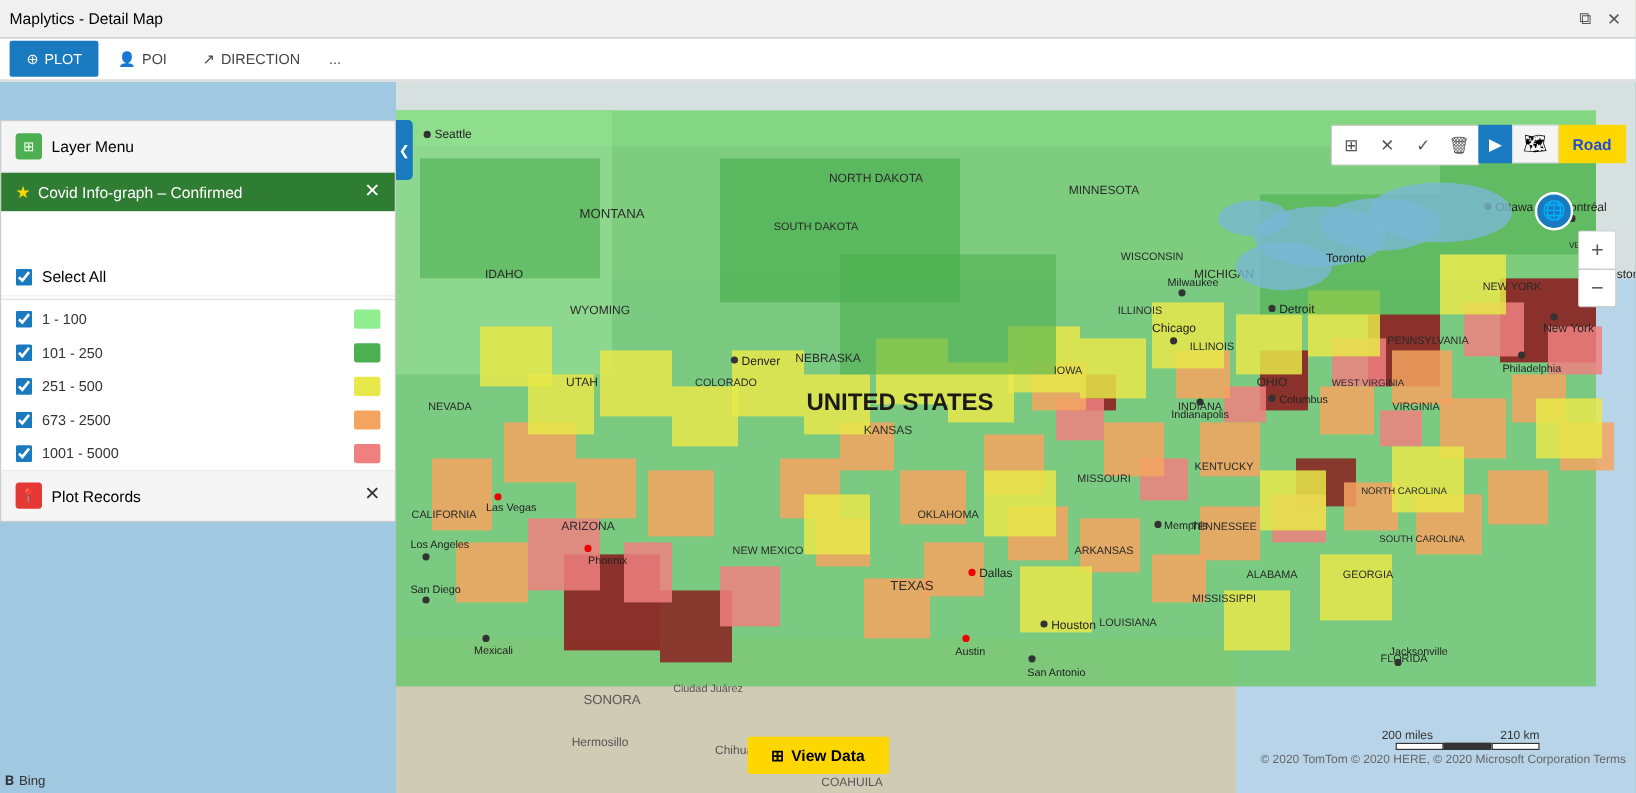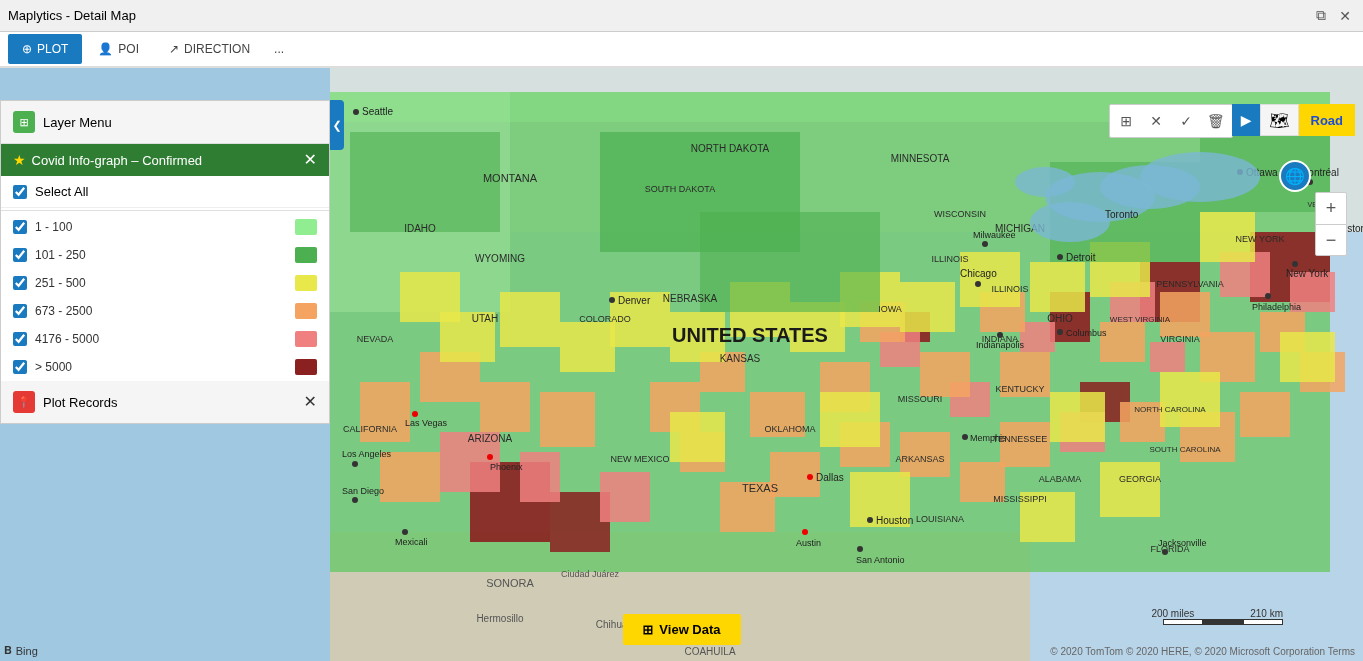--- a/index.html
+++ b/index.html
@@ -82,21 +82,21 @@
     }
     #covid-header-left { display: flex; align-items: center; gap: 6px; }
     .star-icon { color: #ffd700; font-size: 14px; }
     .close-btn {
       background: none; border: none; color: white; cursor: pointer;
       font-size: 16px; line-height: 1;
     }
 
     #select-all-row {
       padding: 8px 12px; border-bottom: 1px solid #eee;
-      display: flex; align-items: center; gap: 8px;
+      display: flex; align-items: center; gap: 8px; margin-top: 39px;
     }
 
     .legend-item {
       padding: 6px 12px; display: flex; align-items: center; gap: 8px;
     }
     .legend-checkbox { width: 14px; height: 14px; cursor: pointer; }
     .legend-label { font-size: 12px; color: #333; flex: 1; }
     .legend-swatch { margin-left: auto; width: 22px; height: 16px; border-radius: 2px; }
 
     
@@ -128,21 +128,21 @@
       display: flex; flex-direction: column; align-items: flex-end;
     }
     #scale-labels { display: flex; gap: 56px; font-size: 10px; color: #333; }
     #scale-line { display: flex; }
     .scale-seg { height: 6px; border: 1px solid #333; }
     .scale-seg.white { background: white; width: 40px; }
     .scale-seg.black { background: #333; width: 40px; }
 
     
     #copyright {
-      position: absolute; bottom: 4px; right: 8px; font-size: 10px; color: #666; z-index: 50;
+      position: absolute; bottom: 22px; right: 8px; font-size: 10px; color: #666; z-index: 50;
     }
 
     
     #bing {
       position: absolute; bottom: 4px; left: 4px; font-size: 11px; color: #333; z-index: 50;
       display: flex; align-items: center; gap: 4px;
     }
 
     
     #map-bg {
@@ -498,27 +498,22 @@
         <span class="legend-label">251 - 500</span>
         <div class="legend-swatch" style="background:#e8e84a;"></div>
       </div>
       <div class="legend-item">
         <input type="checkbox" class="legend-checkbox" checked="" style="">
         <span class="legend-label">673 - 2500</span>
         <div class="legend-swatch" style="background:#f4a460;"></div>
       </div>
       <div class="legend-item">
         <input type="checkbox" class="legend-checkbox" checked="" style="">
-        <span class="legend-label">4176 - 5000</span>
+        <span class="legend-label">1001 - 5000</span>
         <div class="legend-swatch" style="background:#f08080;"></div>
-      </div>
-      <div class="legend-item">
-        <input type="checkbox" class="legend-checkbox" checked="" style="">
-        <span class="legend-label">&gt; 5000</span>
-        <div class="legend-swatch" style="background:#8b2020;"></div>
       </div>
     </div>
 
     <div id="plot-records">
       <div id="plot-records-header">
         <div id="plot-records-left">
           <div class="plot-icon">
             <span>📍</span>
           </div>
           <span>Plot Records</span>

